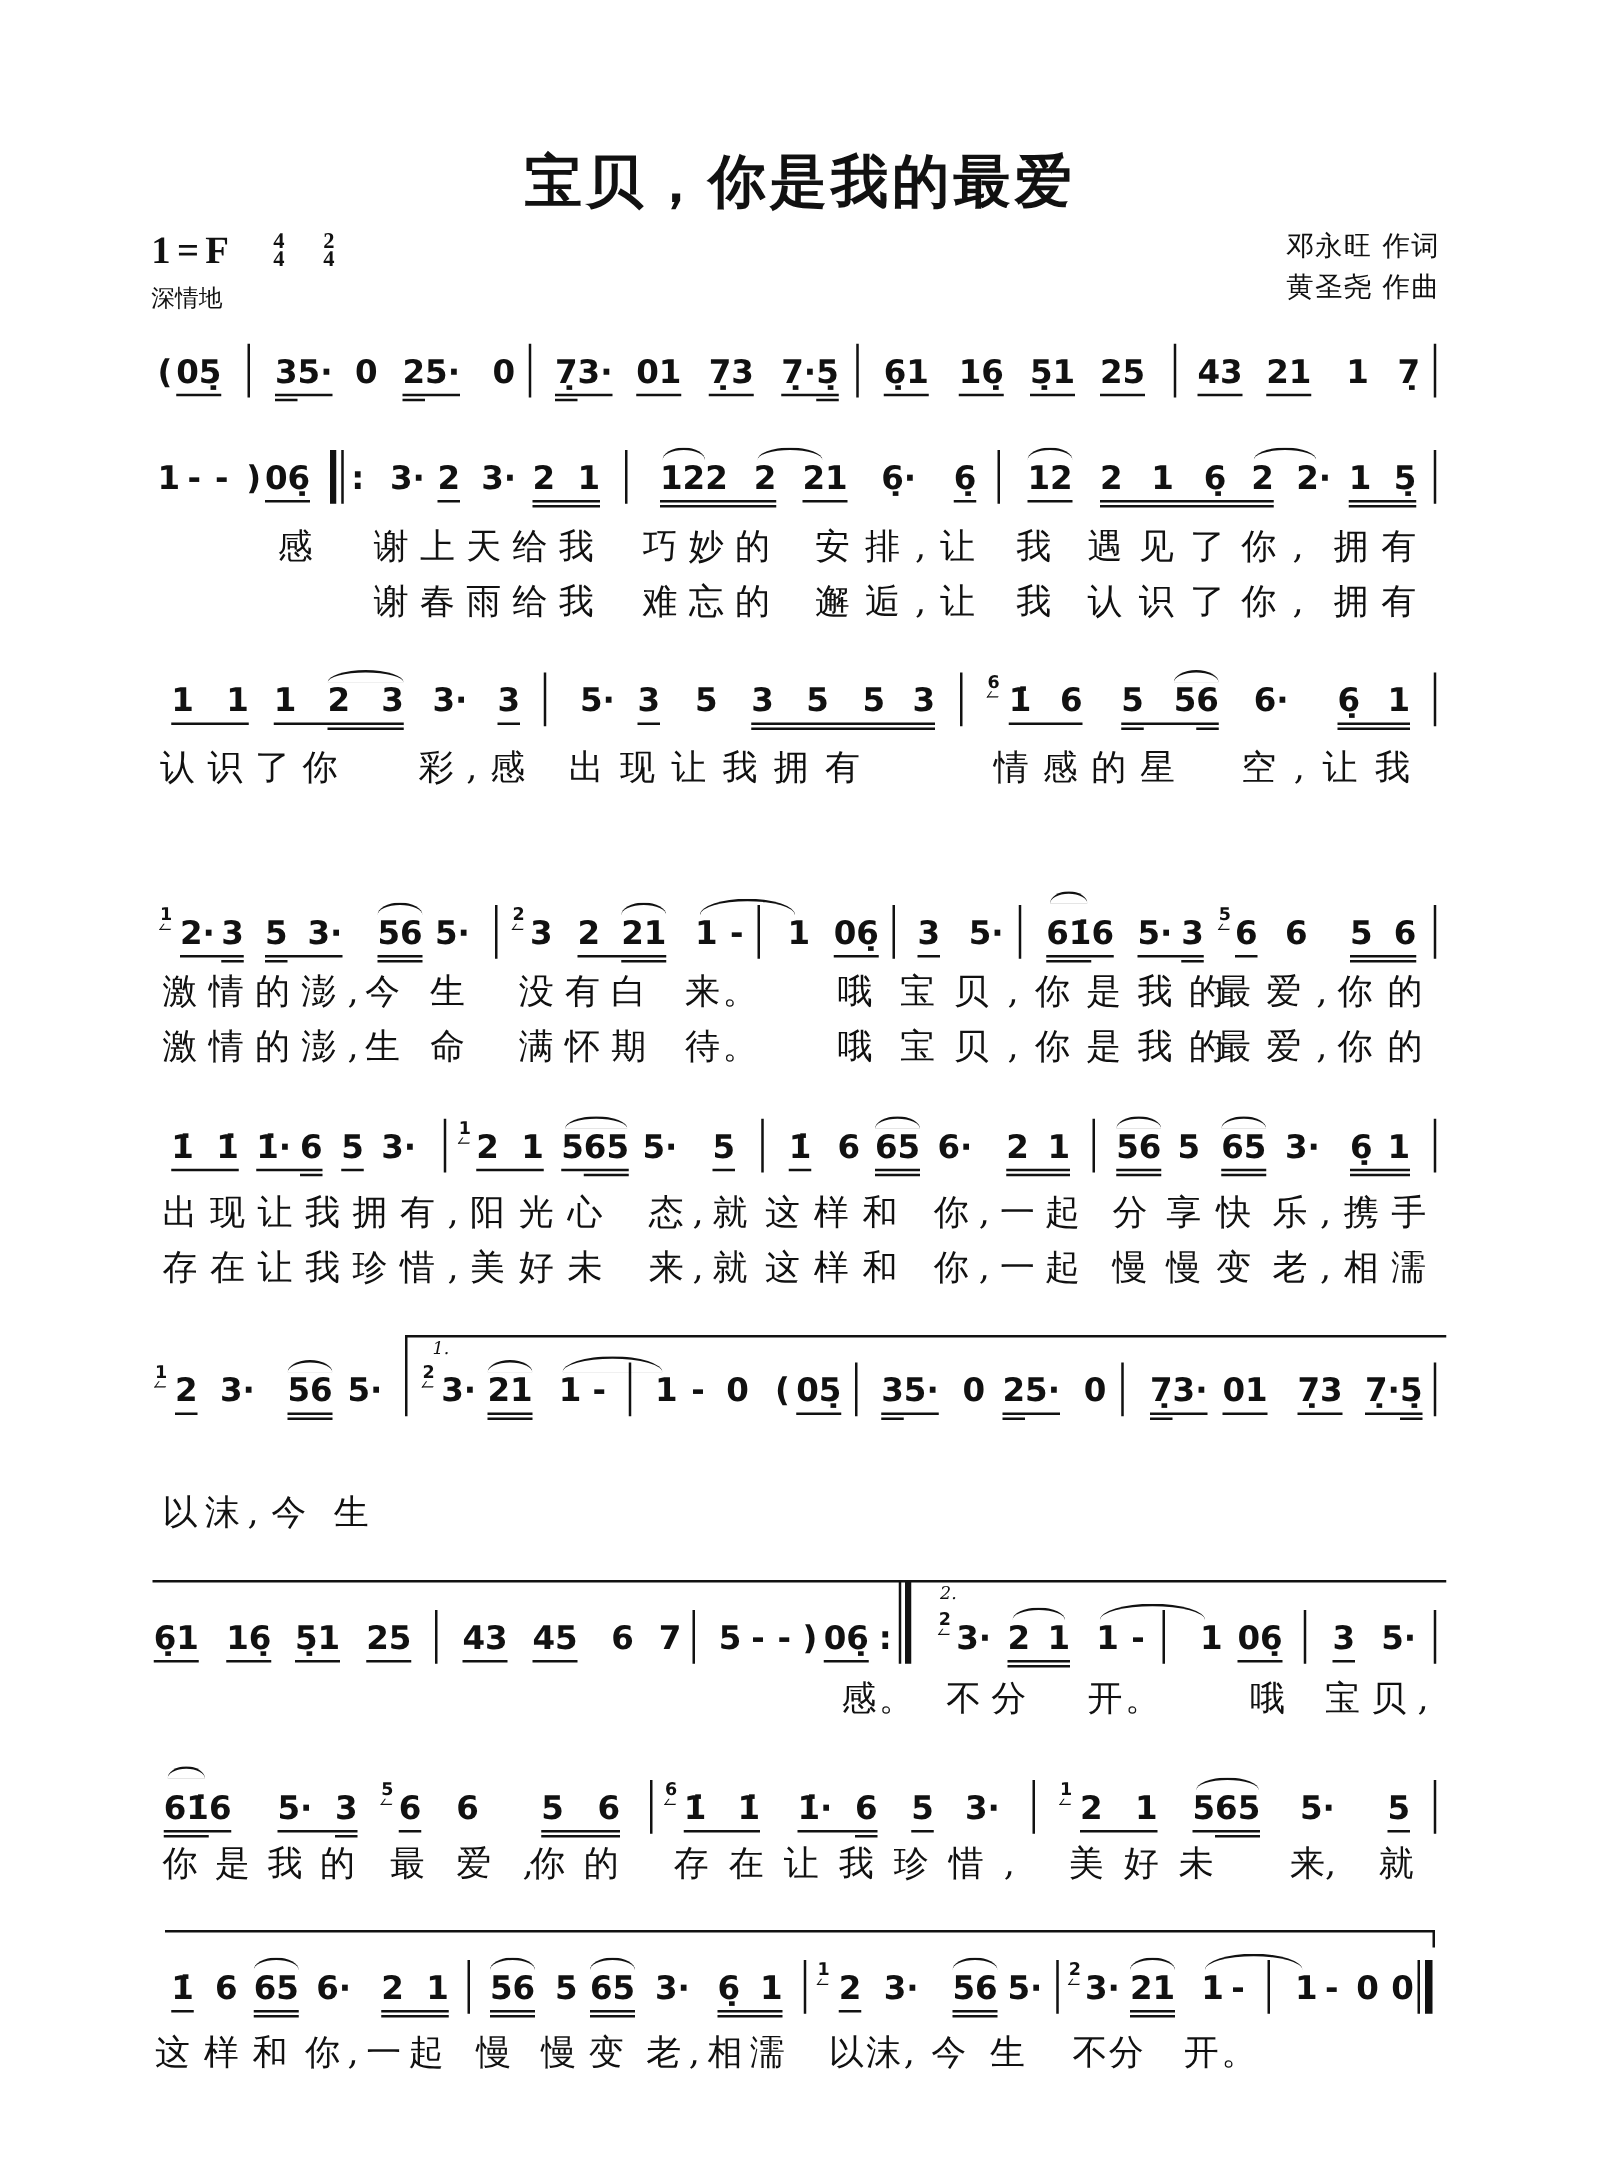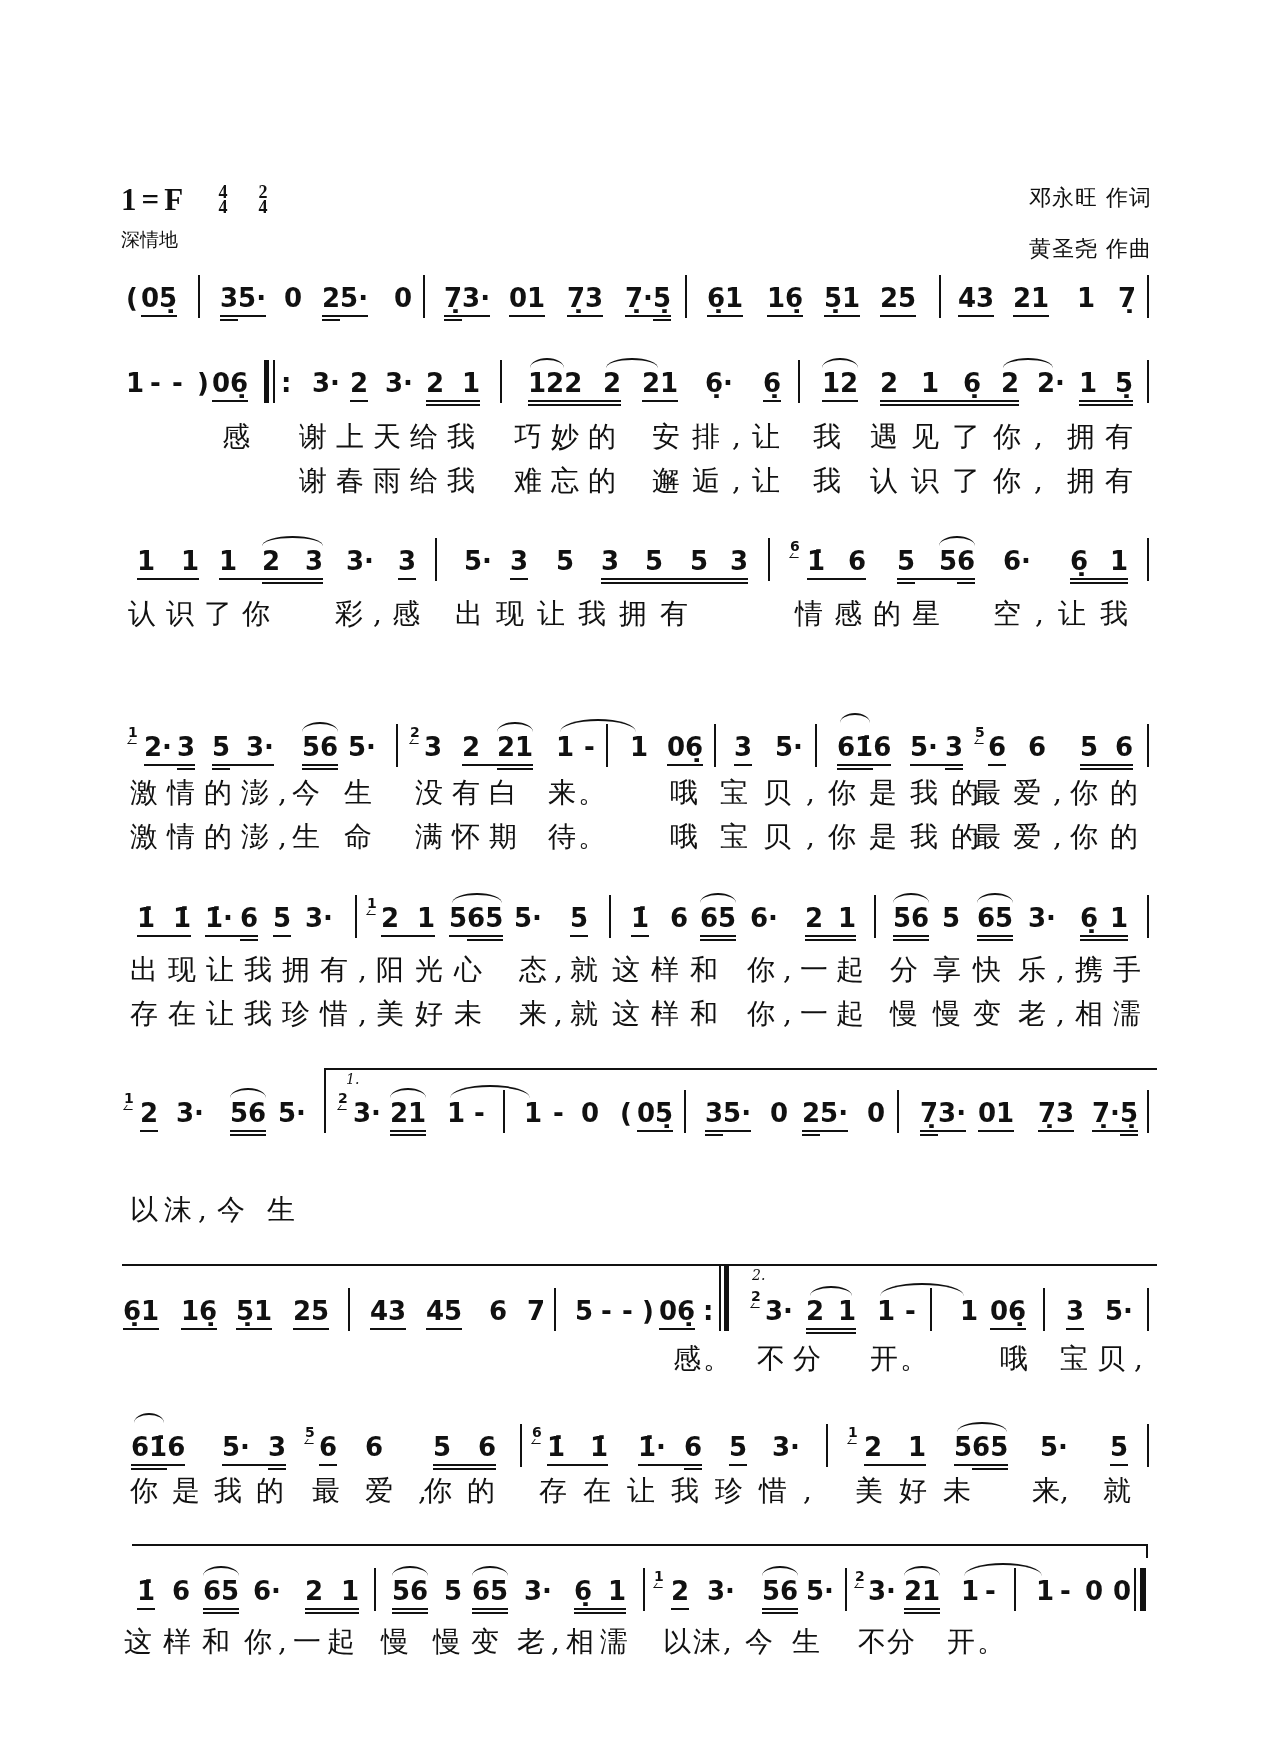--- a/index.html
+++ b/index.html
@@ -25,32 +25,33 @@
 .hline{position:absolute;height:2px;background:#111;display:block;}
 .vlabel{position:absolute;font-family:"DejaVu Serif",serif;font-style:italic;font-size:14px;line-height:14px;}
 .lyr{position:absolute;left:0;width:1280px;height:30px;}
 .ly{position:absolute;top:0;font-family:"DejaVu Serif",serif;font-size:28px;line-height:30px;white-space:pre;}
 </style>
 </head>
 <body>
 
 <div id="sheet">
 
+<div class="title">宝贝，你是我的最爱</div>
 <div class="key">1=F</div>
 <div class="ts" style="left:213px">
   <span>4</span>
   <span>4</span>
 </div>
 <div class="ts" style="left:253px">
   <span>2</span>
   <span>4</span>
 </div>
 <div class="expr">深情地</div>
 <div class="credit" style="top:186px">邓永旺 作词</div>
-<div class="credit" style="top:237px">黄圣尧 作曲</div>
+<div class="credit" style="top:219px">黄圣尧 作曲</div>
 
 <div class="row" style="top:285px">
   <span class="n" style="left:126px">(</span>
   <span class="n" style="left:141px">05̣</span>
   <i class="bm" style="left:141px;width:36px"></i>
   <i class="bar" style="left:198px"></i>
   <span class="n" style="left:220px">35·</span>
   <i class="bm" style="left:220px;width:46px"></i>
   <i class="bm b2" style="left:220px;width:18px"></i>
   <span class="n" style="left:284px">0</span>

